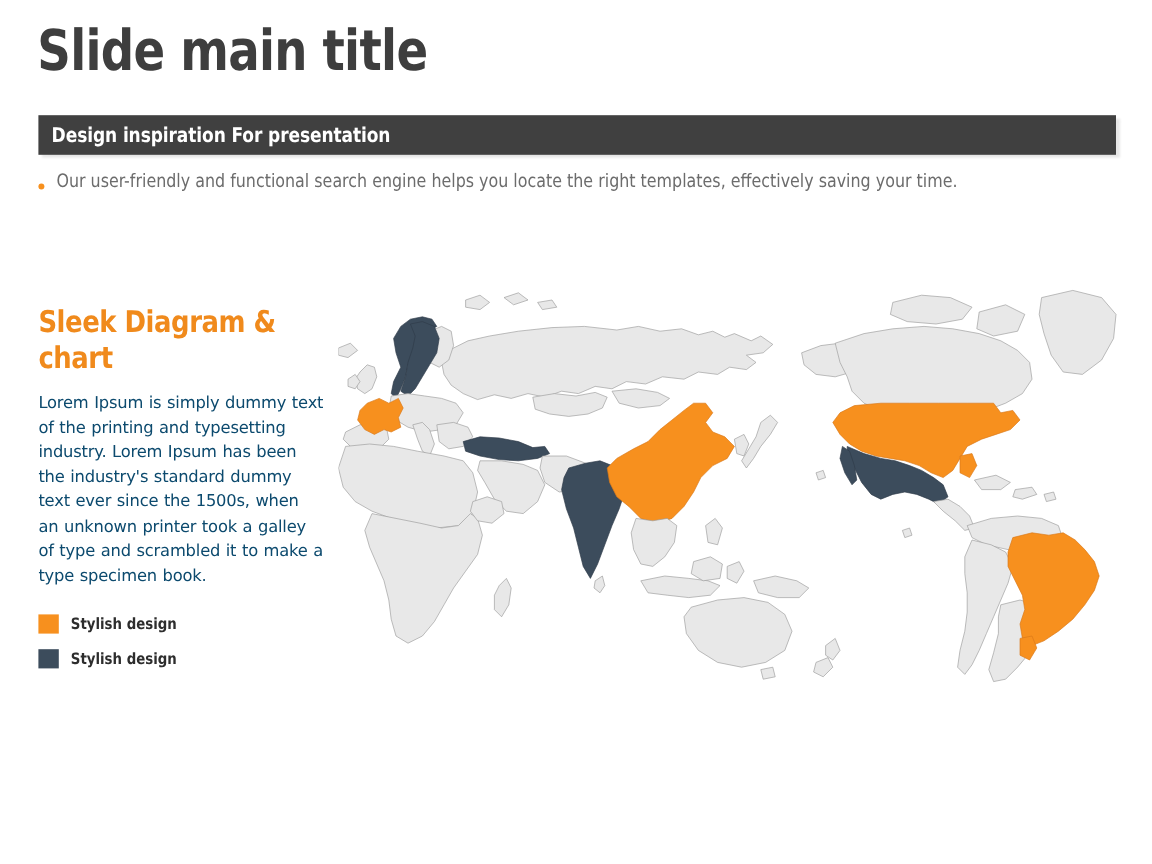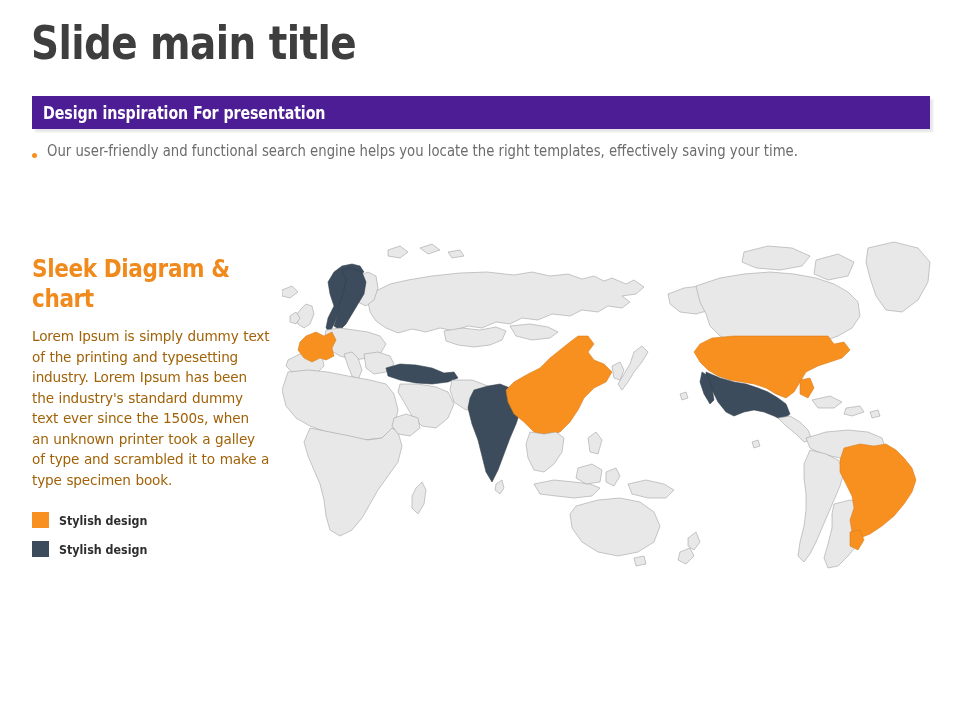--- a/index.html
+++ b/index.html
@@ -21,21 +21,21 @@
     color:#3e3e3e;
     font-family:"DejaVu Sans Condensed","Liberation Sans", sans-serif;
     transform:scaleX(0.92);transform-origin:left center;
     white-space:nowrap;
   }
 
   
   .banner{
     position:absolute;left:32px;top:96px;
     width:898px;height:33px;
-    background:#4c1d95;
+    background:#404040;
     box-shadow:3px 3px 2px rgba(0,0,0,0.10);
   }
   .banner-text{
     position:absolute;left:11px;top:50%;
     transform:translateY(-50%) scaleX(0.93);
     transform-origin:left center;
     color:#ffffff;
     font-size:17px;
     font-weight:bold;
     letter-spacing:-0.1px;
@@ -63,21 +63,21 @@
   .left-col{position:absolute;left:32px;top:254px;width:232px;}
   .sub-heading{
     font-size:25px;line-height:30px;font-weight:bold;
     color:#f08a1c;letter-spacing:-0.4px;
     font-family:"DejaVu Sans Condensed","Liberation Sans", sans-serif;
     transform:scaleX(0.96);transform-origin:left top;
   }
   .body-copy{
     margin-top:12px;
     font-size:13.6px;line-height:20.5px;
-    color:#a16207;
+    color:#0c4a6e;
     font-family:"DejaVu Sans","Liberation Sans", sans-serif;
     letter-spacing:-0.15px;
     word-spacing:0.5px;
     width:238px;
   }
 
   
   .legend{position:absolute;left:32px;top:511px;}
   .legend-item{display:flex;align-items:flex-end;height:17px;margin-bottom:12px;}
   .legend-swatch{width:17px;height:16px;flex:0 0 auto;}

